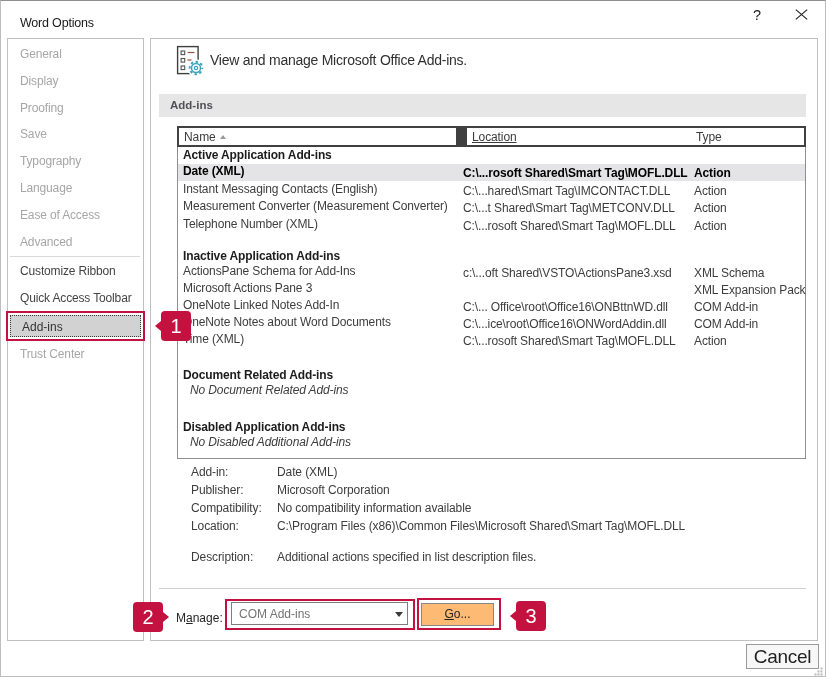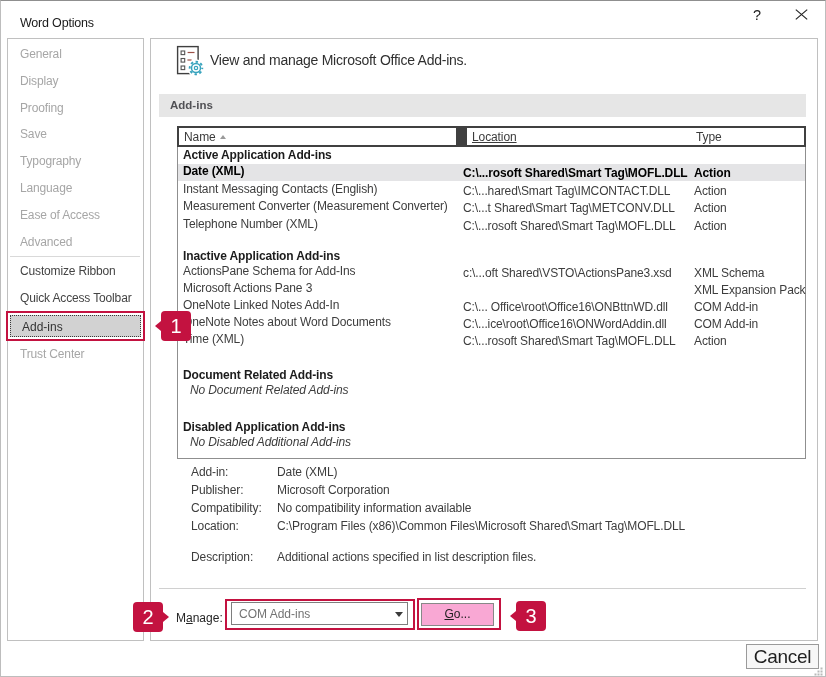--- a/index.html
+++ b/index.html
@@ -33,21 +33,21 @@
 
 .dlabel { position:absolute; left:191px; font-size:12px; letter-spacing:-0.1px; color:#3d3d3d; }
 .dvalue { position:absolute; left:277px; font-size:12px; letter-spacing:-0.1px; color:#3d3d3d; white-space:nowrap; }
 .sep2 { position:absolute; left:159px; top:588px; width:647px; height:1px; background:#d0d0d0; }
 
 .managelbl { position:absolute; left:176px; top:611px; font-size:12px; color:#262626; }
 .redbox { position:absolute; border:2px solid #c31240; }
 .combo { position:absolute; left:231px; top:602px; width:177px; height:23px; border:1px solid #7e7e7e; background:#fff; }
 .combo .ctext { position:absolute; left:7px; top:4px; font-size:12px; color:#737373; }
 .combo .arr { position:absolute; right:4px; top:9px; width:0; height:0; border-left:4.5px solid transparent; border-right:4.5px solid transparent; border-top:5px solid #3b3b3b; }
-.gobtn { position:absolute; left:421px; top:603px; width:73px; height:23px; border:1px solid #888888; background:#f9a8d4; font-size:12px; color:#1f1f1f; text-align:center; line-height:21px; }
+.gobtn { position:absolute; left:421px; top:603px; width:73px; height:23px; border:1px solid #888888; background:#fdba74; font-size:12px; color:#1f1f1f; text-align:center; line-height:21px; }
 
 .okbtn { position:absolute; left:661px; top:644px; width:74px; height:25px; background:#f7f7f7; border:2px solid #2a62a9; font-size:13px; letter-spacing:-0.3px; color:#1f1f1f; text-align:center; line-height:21px;margin-top:38px; }
 .cancelbtn { position:absolute; left:746px; top:644px; width:73px; height:25px; background:#f7f7f7; border:1px solid #9a9a9a; font-size:19px; letter-spacing:-0.3px; color:#1f1f1f; text-align:center; line-height:23px; }
 
 .badge { position:absolute; width:30px; height:30px; background:#c31240; border-radius:4px; color:#fff; font-size:20px; text-align:center; line-height:30px; z-index:30; }
 .badge:after { content:""; position:absolute; top:10px; width:0; height:0; border-top:5px solid transparent; border-bottom:5px solid transparent; }
 .badge.left:after  { left:-6px; border-right:6px solid #c31240; }
 .badge.right:after { right:-6px; border-left:6px solid #c31240; }
 
 .selbox { position:absolute; left:6px; top:311px; width:139px; height:30px; border:2px solid #c31240; }

